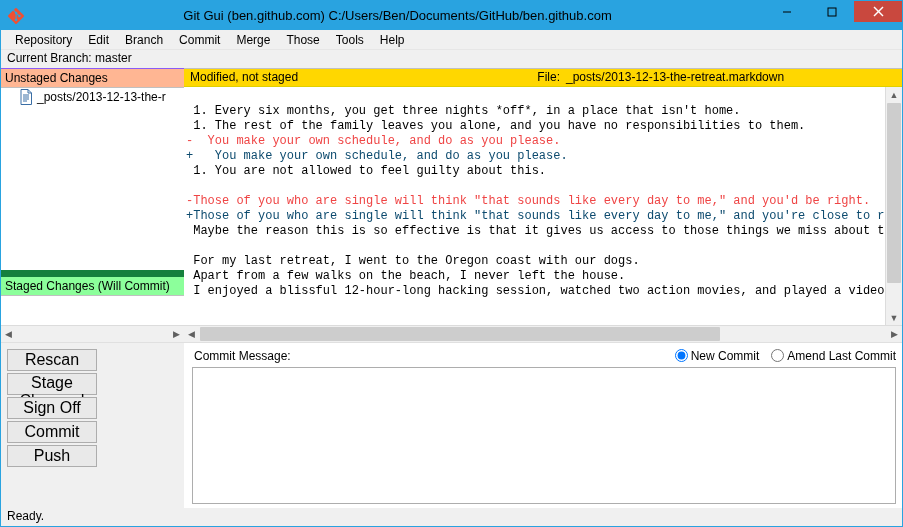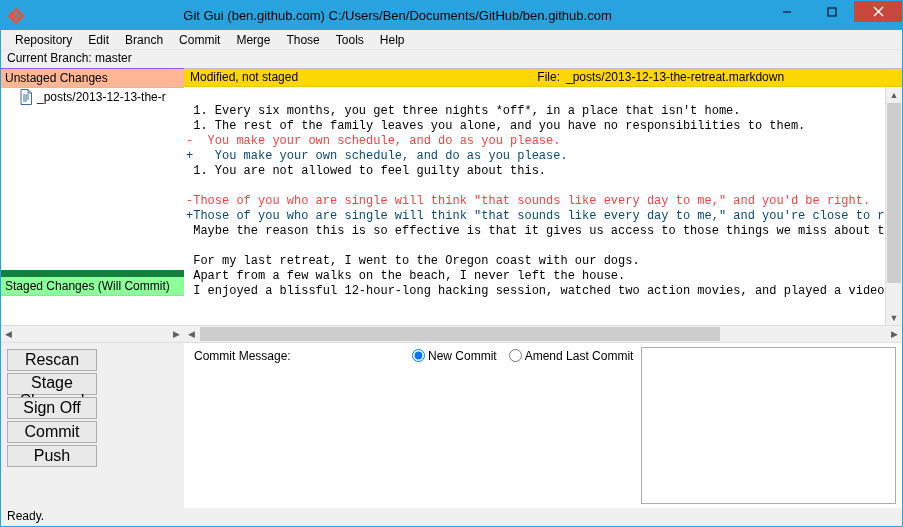--- a/index.html
+++ b/index.html
@@ -39,21 +39,21 @@
   .vscroll .arrow { position: absolute; left: 0; right: 0; height: 15px; display: flex; align-items: center; justify-content: center; color: #606060; font-size: 9px; }
   .vscroll .arrow.up { top: 0; }
   .vscroll .arrow.dn { bottom: 0; }
   .hscroll { height: 17px; background: #f0f0f0; border-top: 1px solid #dcdcdc; position: relative; }
   .hscroll .thumb { position: absolute; top: 1px; bottom: 1px; left: 16px; width: 520px; background: #cdcdcd; border-radius: 1px; }
   .hscroll .arrow { position: absolute; top: 0; bottom: 0; width: 15px; display: flex; align-items: center; justify-content: center; color: #606060; font-size: 9px; }
   .hscroll .arrow.lt { left: 0; }
   .hscroll .arrow.rt { right: 0; }
   .lower { height: 166px; display: flex; border-top: 1px solid #e0e0e0; }
   .lower-left { width: 183px; background: #f0f0f0; }
-  .lower-right { flex: 1; display: flex; flex-direction: row; padding: 4px 6px 4px 0; }
+  .lower-right { flex: 1; display: flex; flex-direction: column; padding: 4px 6px 4px 0; }
   .commitrow { display: flex; align-items: center; gap: 10px; height: 20px; padding: 0 0 3px 10px; }
   .commitrow .clabel { width: 200px; }
   .radiogrp { display: flex; align-items: center; gap: 4px; margin-left: auto; }
   .radiogrp label { display: flex; align-items: center; gap: 3px; padding-left: 8px; }
   .btns { display: flex; flex-direction: column; gap: 2px; padding: 6px 4px 0 6px; }
   .btns button { width: 90px; height: 22px; background: #e9e9e9; border: 1px solid #adadad; font-size: 16px; cursor: default; font-family: inherit; }
   .commitbody { flex: 1; display: flex; }
   .commitmsg { flex: 1; border: 1px solid #adadad; background: #fff; margin: 0 0 0 8px; resize: none; font-family: inherit; font-size: 12px; padding: 2px; }
   .lhscroll { height: 17px; background: #f0f0f0; border-top: 1px solid #dcdcdc; position: relative; margin-top: auto; }
   .lhscroll .arrow { position: absolute; top: 0; bottom: 0; width: 15px; display: flex; align-items: center; justify-content: center; color: #606060; font-size: 9px; }

